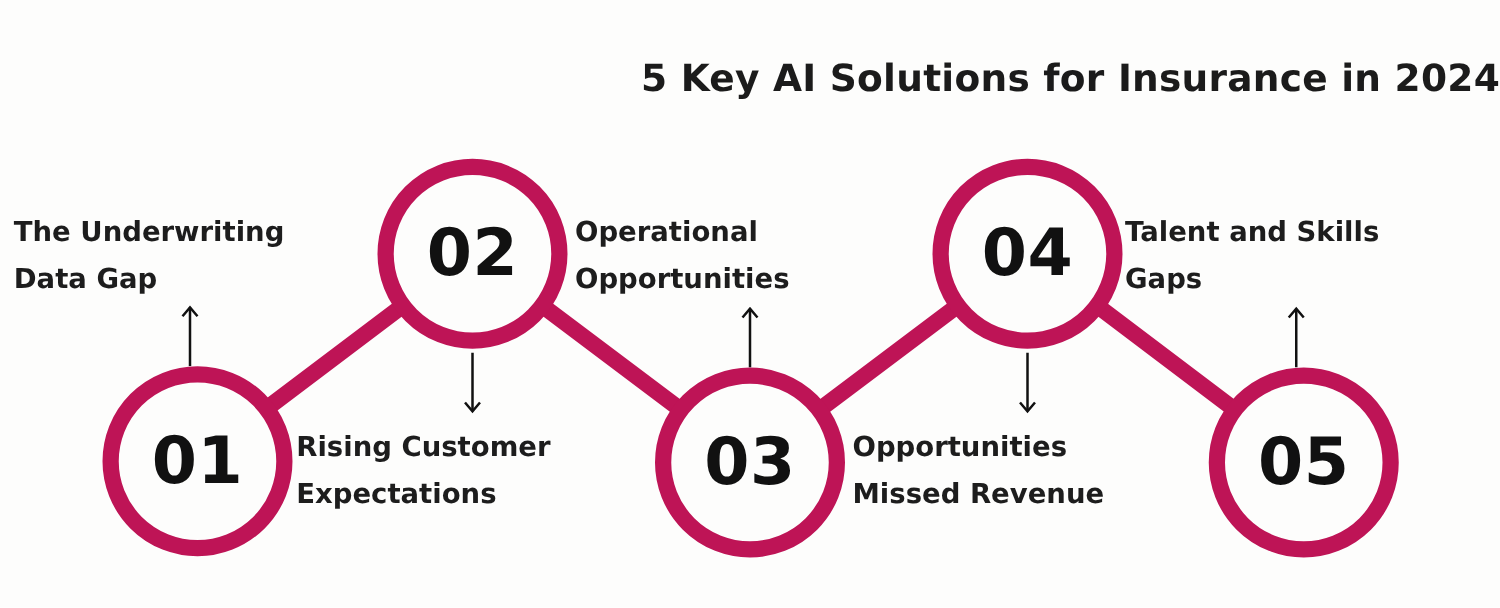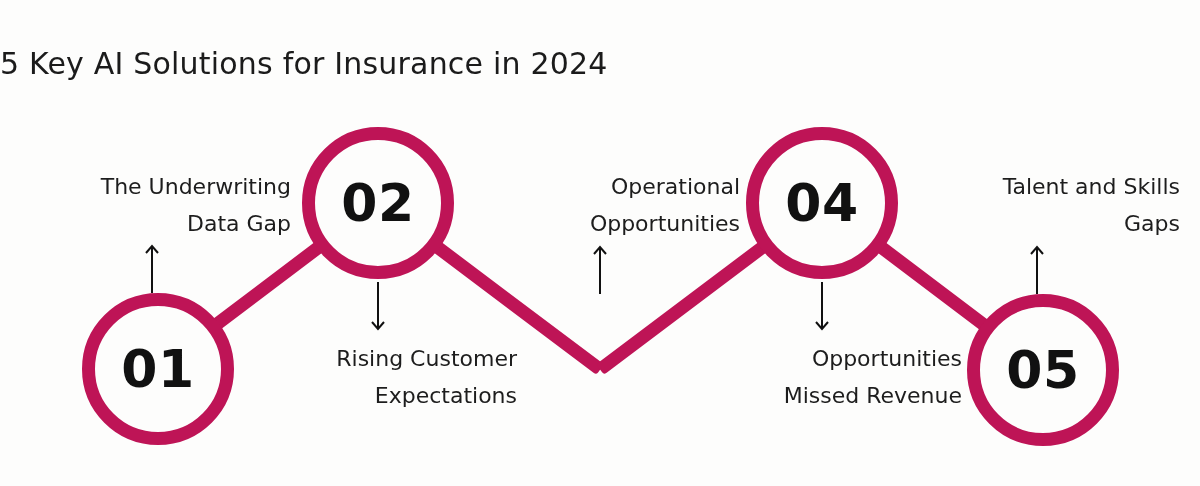--- a/index.html
+++ b/index.html
@@ -4,21 +4,21 @@
 <style>
   :root { --accent:#BE1456; --ink:#1B1B1B; --bg:#FDFDFC; }
   * { margin:0; padding:0; box-sizing:border-box; }
   body { background:#fff; font-family:"DejaVu Sans","Liberation Sans",sans-serif; }
   .canvas {
     position:relative; width:1200px; height:486px; background:var(--bg);
     overflow:hidden; margin:0 auto;
   }
   .title {
     position:absolute; top:46px; left:0; width:100%;
-    text-align:left; font-size:30px; font-weight:400; color:var(--ink);
+    text-align:right; font-size:30px; font-weight:700; color:var(--ink);
     letter-spacing:0.2px;
   }
   
   .link {
     position:absolute; height:13px; background:var(--accent);
     transform-origin:0 50%; z-index:1; border-radius:3px;
   }
   .link1 { left:158px; top:362px; width:276px; transform:rotate(-37.04deg); }
   .link2 { left:378px; top:196px; width:278px; transform:rotate(36.95deg);  }
   .link3 { left:600px; top:363px; width:278px; transform:rotate(-36.95deg); }
@@ -30,22 +30,22 @@
     display:flex; align-items:center; justify-content:center; z-index:2;
   }
   .n1 { left:82px;  top:293px; }
   .n2 { left:302px; top:127px; }
   .n3 { left:524px; top:294px; }
   .n4 { left:746px; top:127px; }
   .n5 { left:967px; top:294px; }
   .num { font-size:52px; font-weight:700; color:#111; letter-spacing:0.5px; }
   
   .label {
-    position:absolute; width:280px; text-align:right; z-index:3;
-    font-size:22px; line-height:37px; font-weight:400; color:#1d1d1d;
+    position:absolute; width:280px; text-align:left; z-index:3;
+    font-size:22px; line-height:37px; font-weight:700; color:#1d1d1d;
   }
   .label span { display:block; }
   .lab1 { left:11px;  top:168px; }
   .lab2 { left:237px; top:340px; }
   .lab3 { left:460px; top:168px; }
   .lab4 { left:682px; top:340px; }
   .lab5 { left:900px; top:168px; }
   
   .arrow { position:absolute; z-index:3; }
   .a1 { left:143px;  top:243px; }
@@ -64,20 +64,23 @@
   <div class="link link1"></div>
   <div class="link link2"></div>
   <div class="link link3"></div>
   <div class="link link4"></div>
 
   <div class="node n1">
     <span class="num">01</span>
   </div>
   <div class="node n2">
     <span class="num">02</span>
+  </div>
+  <div class="node n3">
+    <span class="num">03</span>
   </div>
   <div class="node n4">
     <span class="num">04</span>
   </div>
   <div class="node n5">
     <span class="num">05</span>
   </div>
 
   <svg class="arrow a1" width="18" height="50" viewBox="0 0 18 50">
     <line x1="9" y1="50" x2="9" y2="3" stroke="#111" stroke-width="2"></line>

